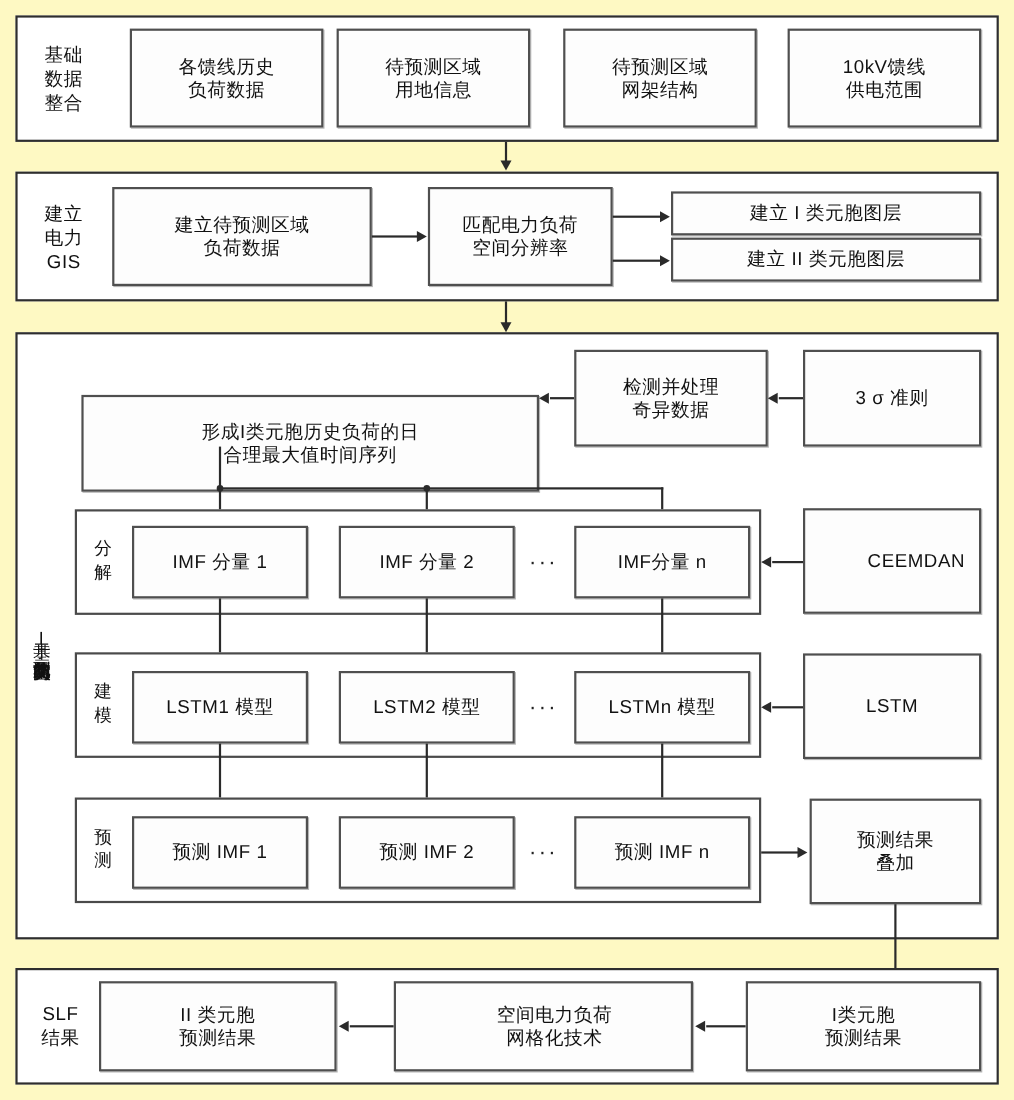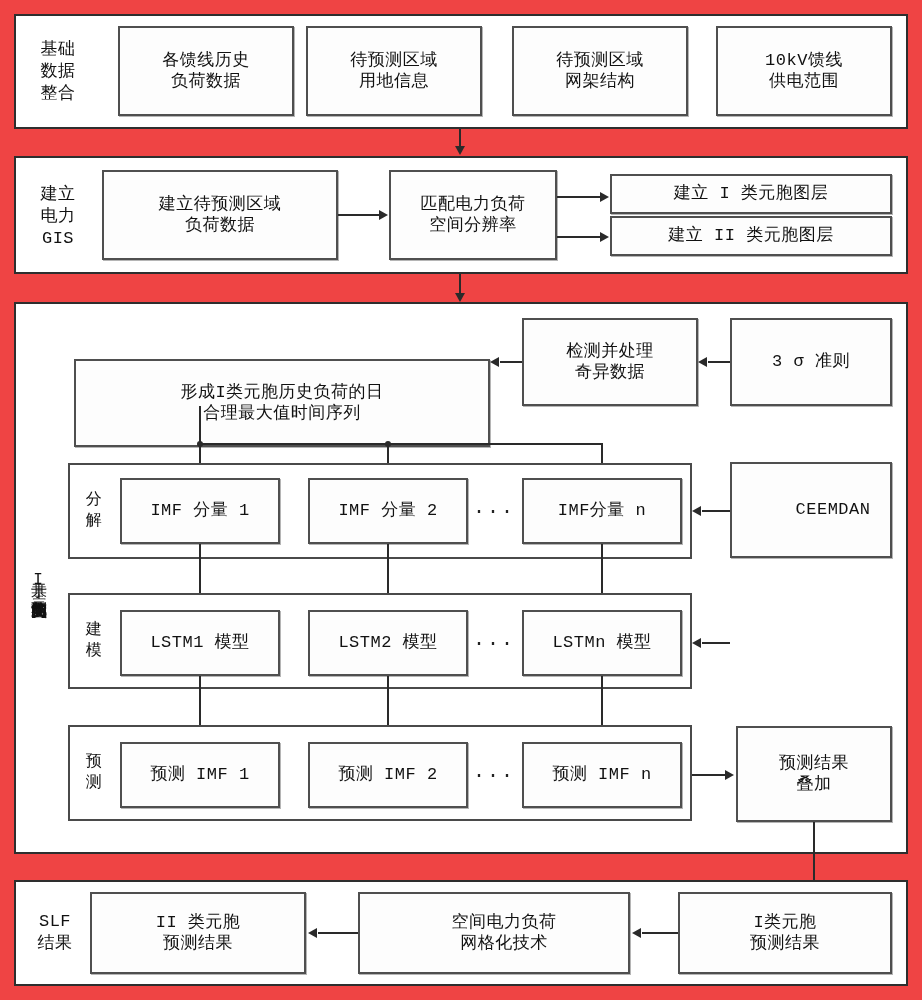--- a/index.html
+++ b/index.html
@@ -6,22 +6,21 @@
   body{
     font-family:"Liberation Sans","DejaVu Sans",sans-serif;
     color:#1a1a1a;
     -webkit-font-smoothing:none;
   }
   #canvas{
     position:relative;
     width:922px;
     height:1000px;
     overflow:hidden;
-    background:#ef4444;
-    font-family:Liberation Mono, monospace;
+    background:#fef9c3;
   }
 
   
   .abs{position:absolute;box-sizing:border-box;}
 
   
   .section{
     border:2px solid #2e2e2e;
     background:#ffffff;
   }
@@ -237,20 +236,23 @@
   <div class="abs box" style="left:308px;top:610px;width:160px;height:66px;">
     <span class="txt">LSTM2 模型</span>
   </div>
   <div class="abs dots" style="left:468px;top:630px;width:52px;height:26px;">···</div>
   <div class="abs box" style="left:522px;top:610px;width:160px;height:66px;">
     <span class="txt">LSTMn 模型</span>
   </div>
 
   <div class="abs ln-h" style="left:702px;top:642px;width:28px;"></div>
   <div class="abs arrow left" style="left:692px;top:638px;"></div>
+  <div class="abs box" style="left:730px;top:594px;width:162px;height:96px;">
+    <span class="txt">LSTM</span>
+  </div>
 
   <div class="abs ln-v" style="left:199px;top:676px;height:52px;"></div>
   <div class="abs arrow down" style="left:195px;top:727px;"></div>
   <div class="abs ln-v" style="left:387px;top:676px;height:52px;"></div>
   <div class="abs arrow down" style="left:383px;top:727px;"></div>
   <div class="abs ln-v" style="left:601px;top:676px;height:52px;"></div>
   <div class="abs arrow down" style="left:597px;top:727px;"></div>
 
   <div class="abs subgroup" style="left:68px;top:725px;width:624px;height:96px;"></div>
 

